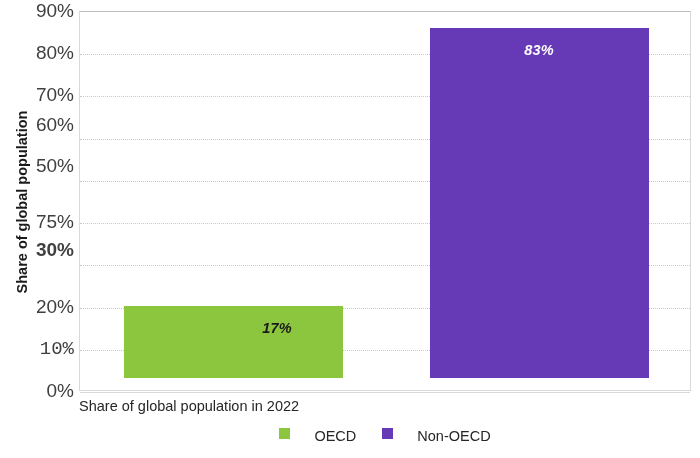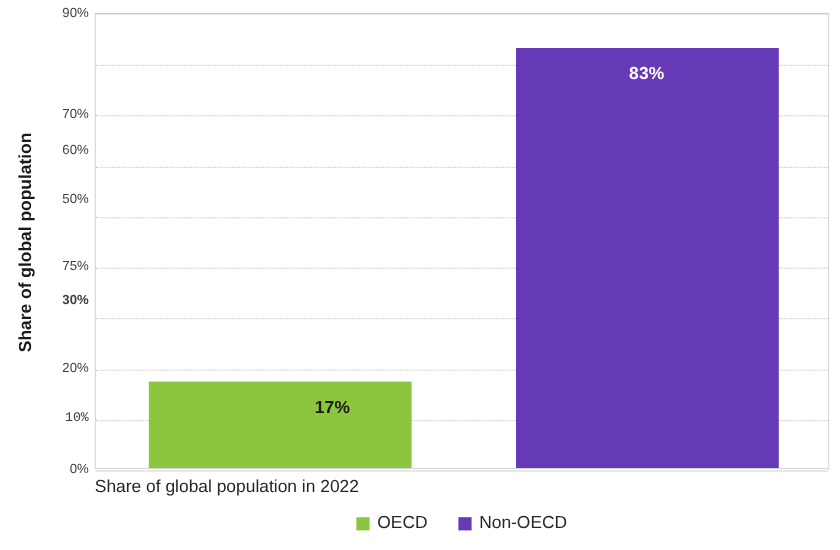--- a/index.html
+++ b/index.html
@@ -45,21 +45,21 @@
     left: 0px;
     top: 0px;
     width: 74px;
     height: 458px;
   }
   .y-tick-label {
     position: absolute;
     right: 0;
     width: 74px;
     text-align: right;
-    font-size: 11px;
+    font-size: 19px;
     color: #404040;
     height: 18px;
     line-height: 18px;
     margin-top: -9px;
   }
 
   
   .plot-area {
     position: absolute;
     left: 79px;
@@ -83,21 +83,22 @@
   }
 
   .bars-layer {
     position: absolute;
     left: 0; top: 0;
     width: 100%;
     height: 100%;
   }
   .bar {
     position: absolute;
-    bottom: 0;
+    bottom: 12px;
+    font-style: italic;
   }
   .bar-value {
     position: absolute;
     left: 0;
     width: 100%;
     text-align: center;
     top: 14px;
     font-size: 14.5px;
     font-weight: bold;
     letter-spacing: 0.2px;
@@ -122,22 +123,22 @@
     left: 79px;
     top: 428px;
     width: 612px;
     display: flex;
     justify-content: center;
     align-items: center;
     gap: 26px;
   }
   .legend-item {
     display: flex;
-    align-items: center;
-    gap: 6px;
+    align-items: flex-start;
+    gap: 24px;
   }
   .legend-swatch {
     width: 11px;
     height: 11px;
     display: inline-block;
   }
   .legend-label {
     font-size: 14.5px;
     color: #262626;
     line-height: 16px;
@@ -152,20 +153,21 @@
 
   <div class="y-ticks">
       <div class="y-tick-label" style="top: 391px;">0%</div>
       <div class="y-tick-label" style="top: 348.778px; font-family: Liberation Mono, monospace;">10%</div>
       <div class="y-tick-label" style="top: 306.556px; padding-left: 19px;">20%</div>
       <div class="y-tick-label" style="top: 250px; font-weight: bold;">30%</div>
       <div class="y-tick-label" style="top: 222.111px;">75%</div>
       <div class="y-tick-label" style="top: 166px; margin-left: 45px;">50%</div>
       <div class="y-tick-label" style="top: 125px;">60%</div>
       <div class="y-tick-label" style="top: 95.4444px;">70%</div>
+      <div class="y-tick-label" style="top: 53.2222px;">80%</div>
       <div class="y-tick-label" style="top: 11px;">90%</div>
     </div>
 
   <div class="plot-area">
     <div class="gridlines-layer">
         <div class="gridline baseline" style="top: 380px;"></div>
         <div class="gridline" style="top: 337.778px;"></div>
         <div class="gridline" style="top: 295.556px;"></div>
         <div class="gridline" style="top: 253.333px;"></div>
         <div class="gridline" style="top: 211.111px;"></div>

